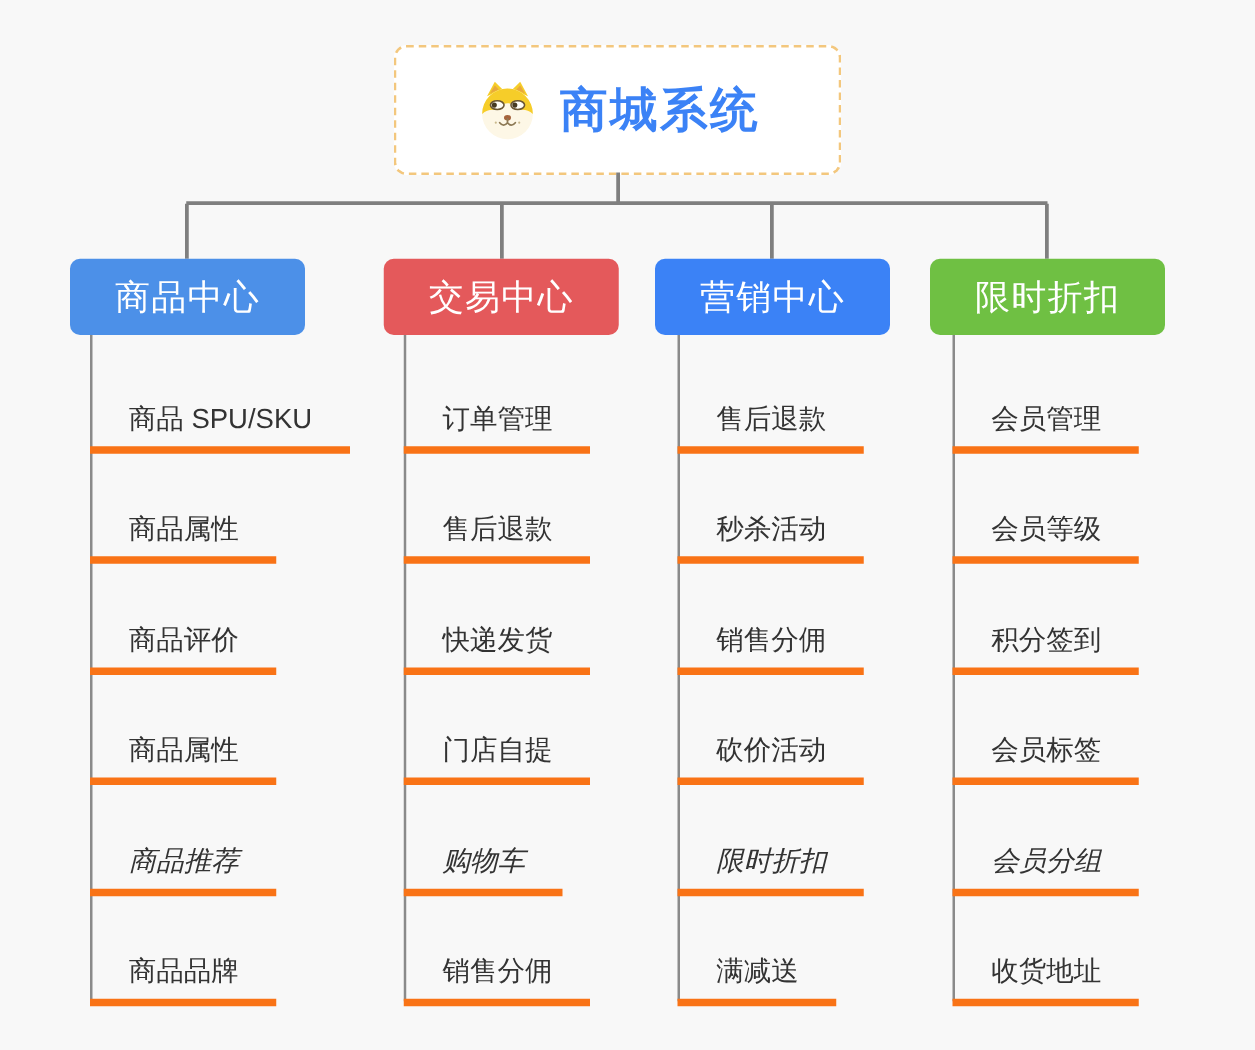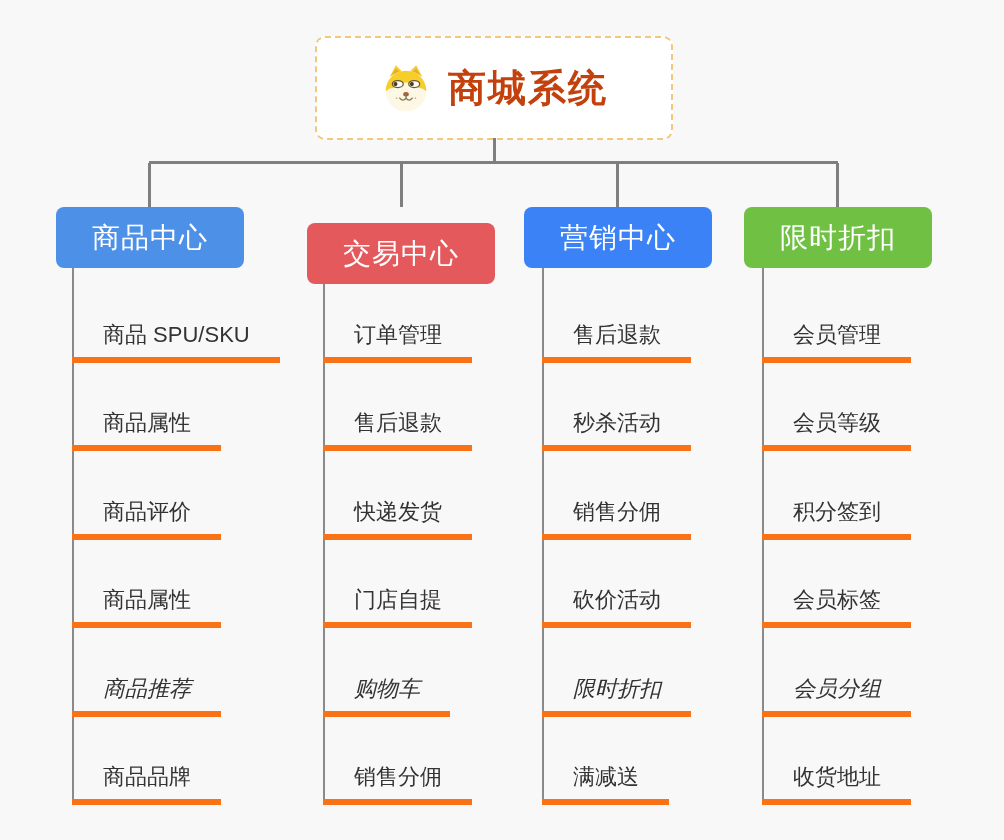--- a/index.html
+++ b/index.html
@@ -60,36 +60,36 @@
     <ellipse cx="21.5" cy="27" rx="7" ry="4.5" fill="#fffdf5" stroke="#6b5633" stroke-width="1.6"></ellipse>
     <ellipse cx="42.5" cy="27" rx="7" ry="4.5" fill="#fffdf5" stroke="#6b5633" stroke-width="1.6"></ellipse>
     <circle cx="18.5" cy="27" r="2.6" fill="#473a22"></circle>
     <circle cx="39.5" cy="27" r="2.6" fill="#473a22"></circle>
 
     <ellipse cx="32" cy="40" rx="3.6" ry="2.8" fill="#a5633c"></ellipse>
     <path d="M32,41 L32,45 M24,45 q4,5 8,0 q4,5 8,0" fill="none" stroke="#8d7a55" stroke-width="1.8" stroke-linecap="round"></path>
     <circle cx="20" cy="45" r="1.1" fill="#c9b98d"></circle>
     <circle cx="44" cy="45" r="1.1" fill="#c9b98d"></circle>
   </svg>
-  <span class="root-title" style="color: #c2410c;">商城系统</span>
+  <span class="root-title" style="color: #3b82f6;">商城系统</span>
 </div>
 
 <div class="line root-stem"></div>
 <div class="line h-bus"></div>
 <div class="line drop d0"></div>
 <div class="line drop d1"></div>
 <div class="line drop d2"></div>
 <div class="line drop d3"></div>
 <div class="col-line c0"></div>
 <div class="col-line c1"></div>
 <div class="col-line c2"></div>
 <div class="col-line c3"></div>
 
 <div class="branch-box b0" style="background-color: rgb(76, 144, 232);">商品中心</div>
-<div class="branch-box b1" style="background-color: rgb(228, 89, 91); margin-top: 16px;">交易中心</div>
+<div class="branch-box b1" style="background-color: rgb(228, 89, 91);">交易中心</div>
 <div class="branch-box b2" style="background-color: #3b82f6;">营销中心</div>
 <div class="branch-box b3" style="background-color: rgb(111, 192, 67);">限时折扣</div>
 
 <div class="leaf c0 r0">商品 SPU/SKU</div>
 <div class="leaf c0 r1">商品属性</div>
 <div class="leaf c0 r2">商品评价</div>
 <div class="leaf c0 r3">商品属性</div>
 <div class="leaf c0 r4">商品推荐</div>
 <div class="leaf c0 r5">商品品牌</div>
 

